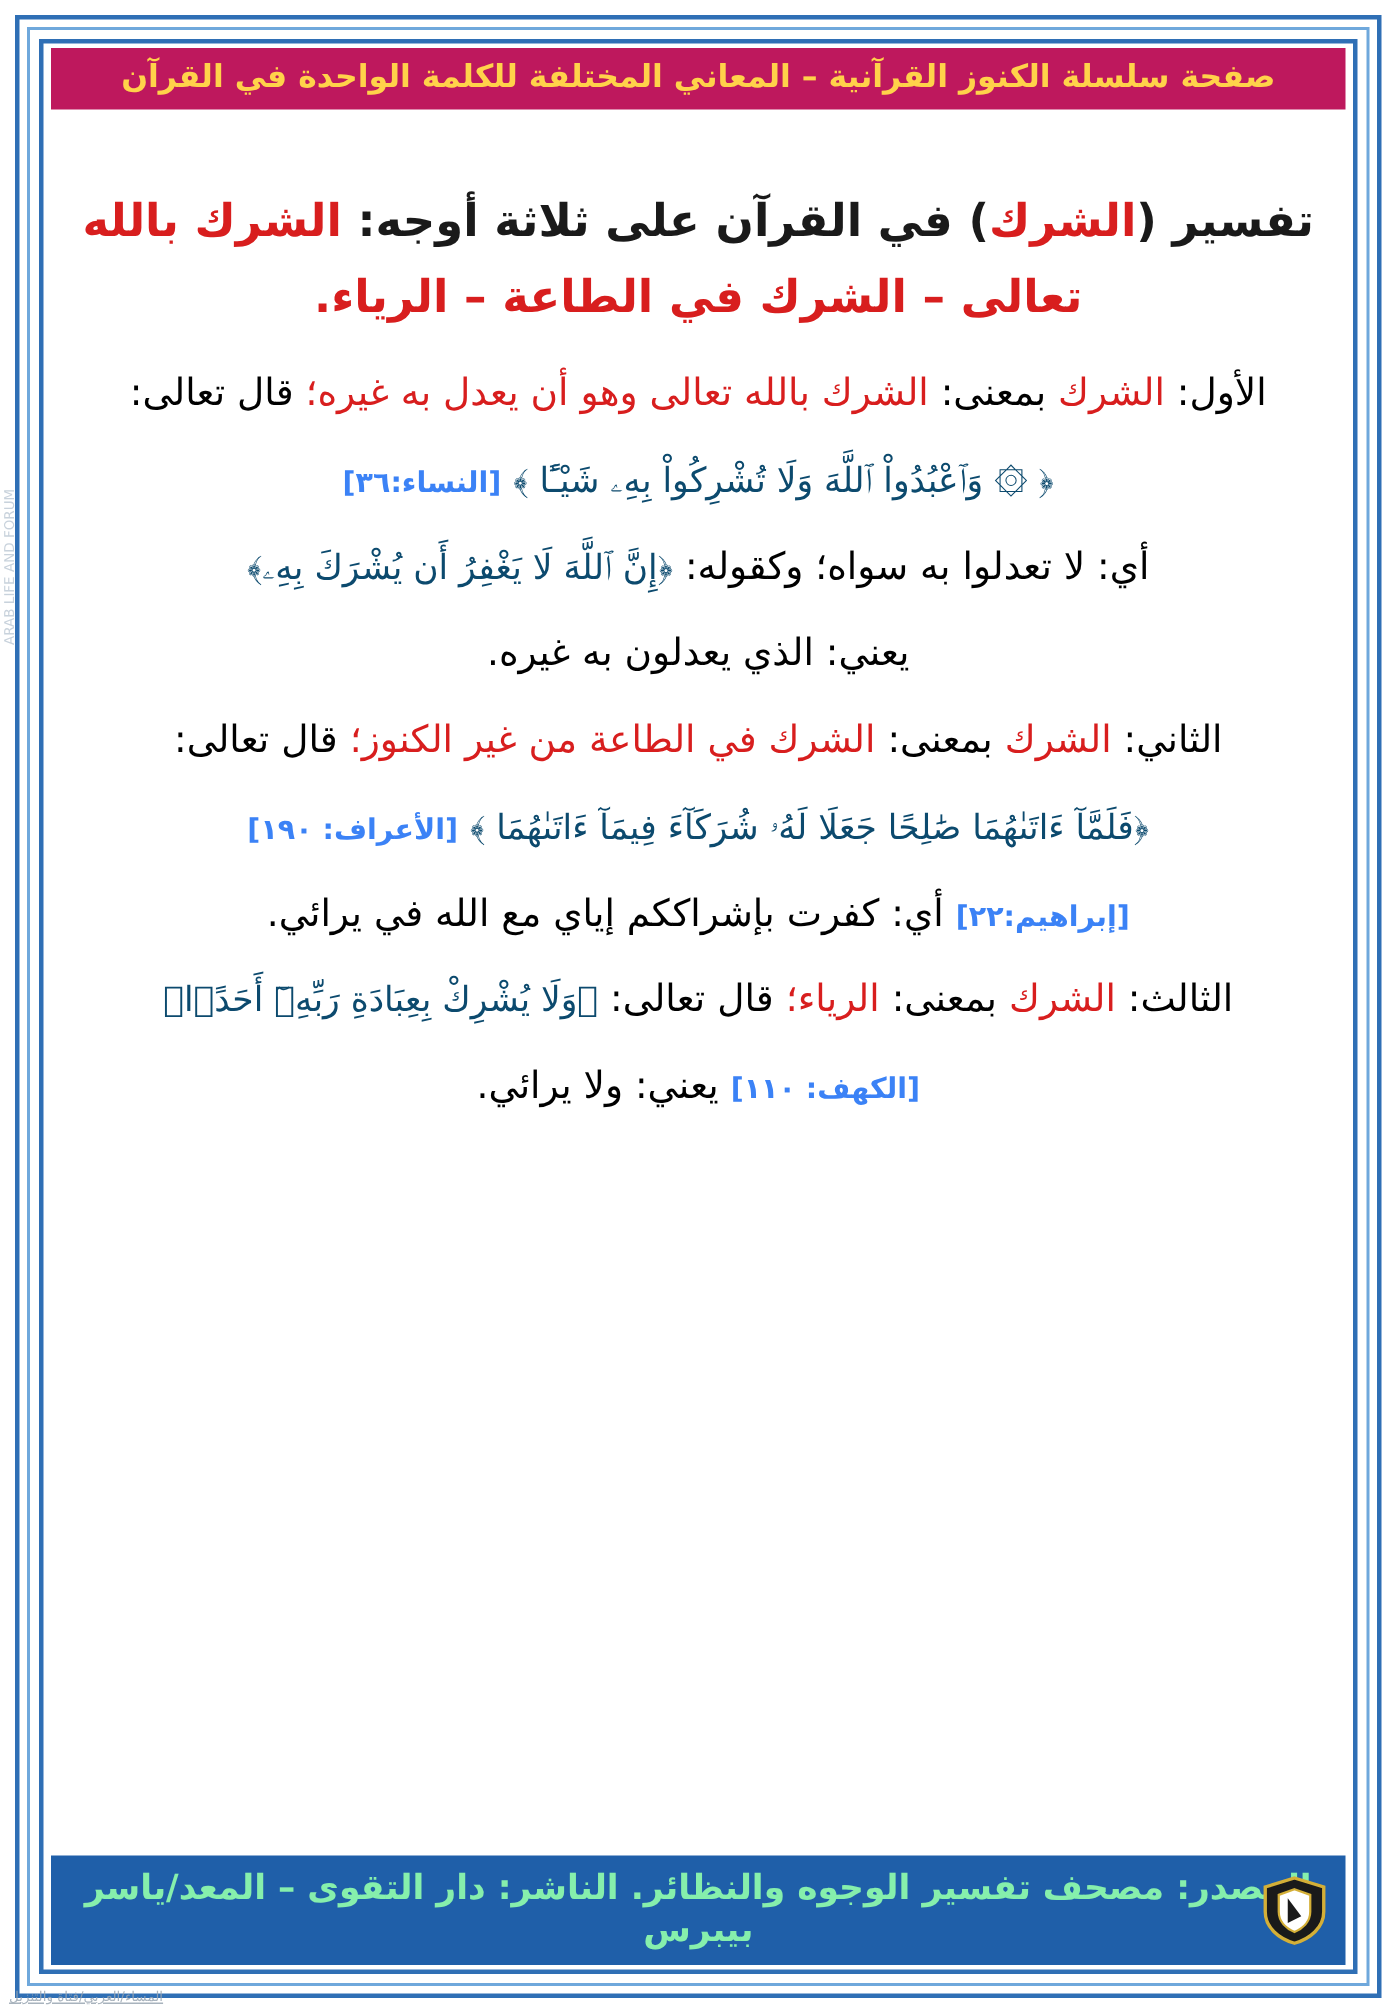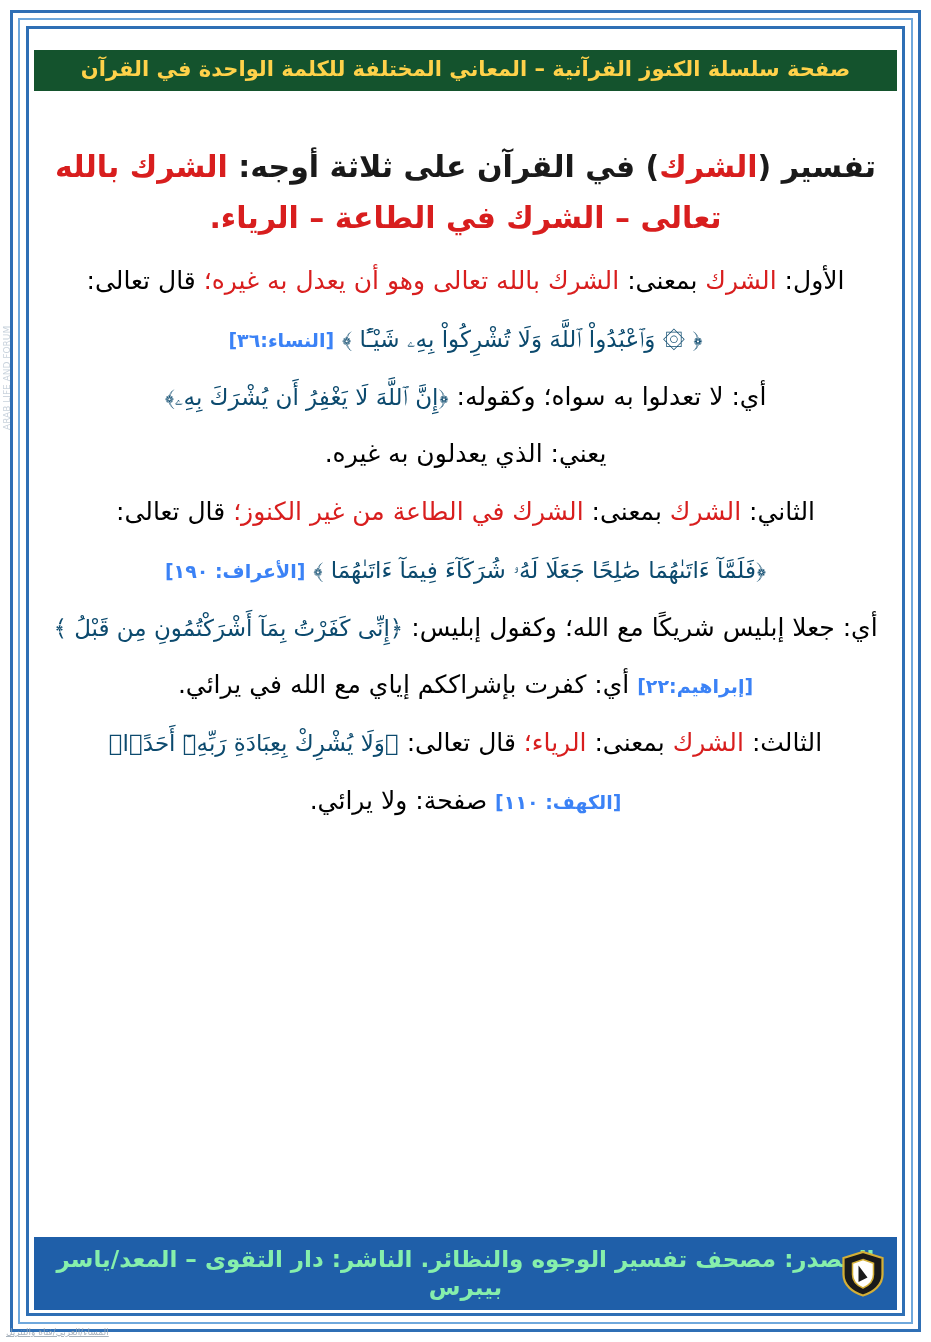--- a/index.html
+++ b/index.html
@@ -54,38 +54,36 @@
     left: 34px;
     top: 32px;
     right: 34px;
     bottom: 32px;
     box-sizing: border-box;
     display: flex;
     flex-direction: column;
   }
   
   .header-bar {
-    background: #14532d;
+    background: #be185d;
     color: #ffd24a;
     text-align: center;
     font-size: 21px;
     font-weight: bold;
     padding: 7px 6px 9px 6px;
     line-height: 1.2;
     white-space: nowrap;
     overflow: hidden;
-    margin-top: 18px;
   }
   
   .body-area {
     flex: 1 1 auto;
-    padding: 0 8px 4px 8px;
+    padding: 19px 8px 4px 8px;
     box-sizing: border-box;
     overflow: hidden;
-    margin-top: 20px;
   }
   p.line {
     margin: 0 0 14px 0;
     line-height: 1.75;
     color: #000000;
     font-size: 25px;
     text-align: justify;
     text-align-last: center;
   }
   p.title-line {
@@ -199,42 +197,38 @@
         <span>بمعنى:</span>
         <span class="red">الشرك في الطاعة من غير الكنوز؛</span>
         <span>قال تعالى:</span>
       </p>
 
       <p class="line justify-wide">
         <span class="qtxt">﴿فَلَمَّآ ءَاتَىٰهُمَا صَٰلِحًا جَعَلَا لَهُۥ شُرَكَآءَ فِيمَآ ءَاتَىٰهُمَا ﴾</span>
         <span class="ref">[الأعراف: ١٩٠]</span>
       </p>
 
-      <p class="line justify-wide">
-        <span>أي: جعلا إبليس شريكًا مع الله؛ وكقول إبليس:</span>
-        <span class="qtxt">﴿إِنِّى كَفَرْتُ بِمَآ أَشْرَكْتُمُونِ مِن قَبْلُ ﴾</span>
-      </p>
 
       <p class="line justify-wide">
         <span class="ref">[إبراهيم:٢٢]</span>
         <span>أي: كفرت بإشراككم إياي مع الله في يرائي.</span>
       </p>
 
       <p class="line justify-wide">
         <span>الثالث:</span>
         <span class="red">الشرك</span>
         <span>بمعنى:</span>
         <span class="red">الرياء؛</span>
         <span>قال تعالى:</span>
         <span class="qtxt">﴿وَلَا يُشْرِكْ بِعِبَادَةِ رَبِّهِۦٓ أَحَدًۢا﴾</span>
       </p>
 
       <p class="line center">
         <span class="ref">[الكهف: ١١٠]</span>
-        <span>صفحة: ولا يرائي.</span>
+        <span>يعني: ولا يرائي.</span>
       </p>
 
     </div>
 
     <div class="footer-bar">
       <span>المصدر:</span>
       <span>مصحف تفسير الوجوه والنظائر.</span>
       <span>الناشر:</span>
       <span>دار التقوى</span>
       <span>– المعد/ياسر بيبرس</span>

